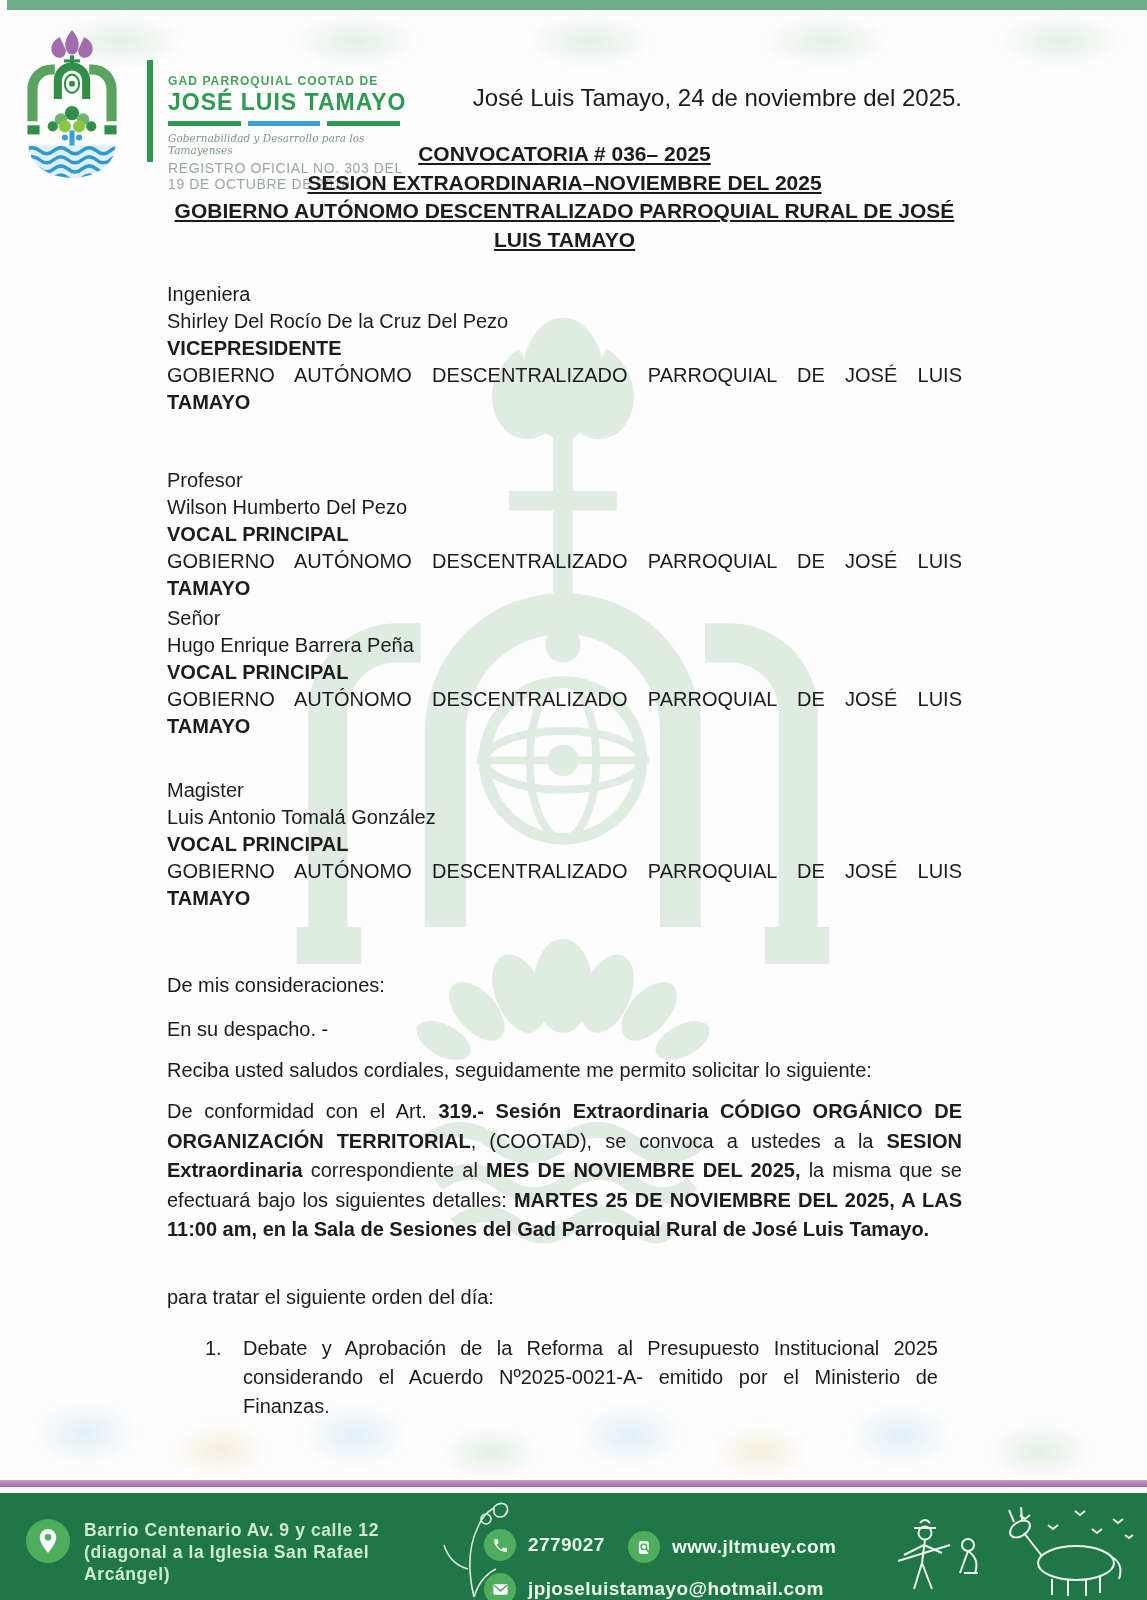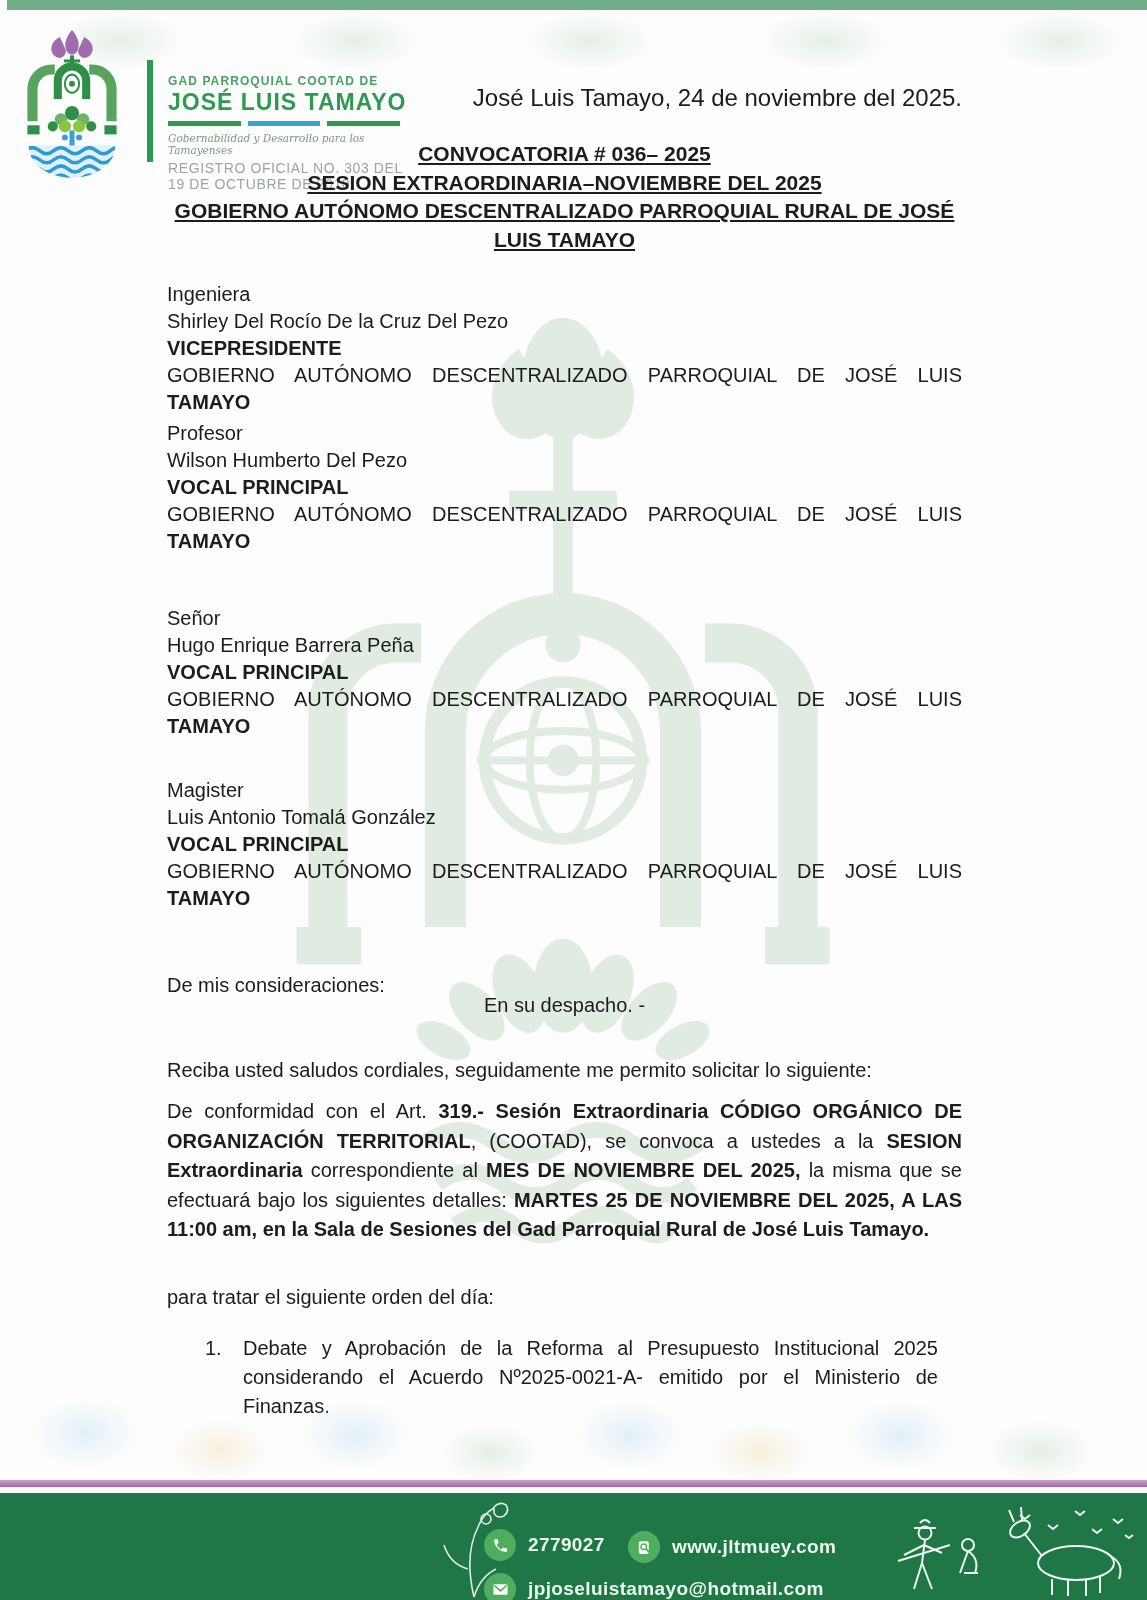--- a/index.html
+++ b/index.html
@@ -163,21 +163,21 @@
     <div>LUIS TAMAYO</div>
   </div>
 
   <div class="abs col recipient" style="top:281px;">
     <div>Ingeniera</div>
     <div>Shirley Del Rocío De la Cruz Del Pezo</div>
     <div class="bold">VICEPRESIDENTE</div>
     <div class="org1">GOBIERNO AUTÓNOMO DESCENTRALIZADO PARROQUIAL DE JOSÉ LUIS</div>
     <div class="bold">TAMAYO</div>
   </div>
-  <div class="abs col recipient" style="top:420px;">
+  <div class="abs col recipient" style="top:467px;">
     <div>Profesor</div>
     <div>Wilson Humberto Del Pezo</div>
     <div class="bold">VOCAL PRINCIPAL</div>
     <div class="org1">GOBIERNO AUTÓNOMO DESCENTRALIZADO PARROQUIAL DE JOSÉ LUIS</div>
     <div class="bold">TAMAYO</div>
   </div>
   <div class="abs col recipient" style="top:605px;">
     <div>Señor</div>
     <div>Hugo Enrique Barrera Peña</div>
     <div class="bold">VOCAL PRINCIPAL</div>
@@ -185,21 +185,21 @@
     <div class="bold">TAMAYO</div>
   </div>
   <div class="abs col recipient" style="top:777px;">
     <div>Magister</div>
     <div>Luis Antonio Tomalá González</div>
     <div class="bold">VOCAL PRINCIPAL</div>
     <div class="org1">GOBIERNO AUTÓNOMO DESCENTRALIZADO PARROQUIAL DE JOSÉ LUIS</div>
     <div class="bold">TAMAYO</div>
   </div>
 
-  <div class="abs col plain" style="top:994px;text-align:center;">En su despacho. -</div>
+  <div class="abs col plain" style="top:1018px;">En su despacho. -</div>
   <div class="abs col plain" style="top:974px;">De mis consideraciones:</div>
   <div class="abs col plain" style="top:1059px;">Reciba usted saludos cordiales, seguidamente me permito solicitar lo siguiente:</div>
 
   <p class="abs col para"><span>De conformidad con el Art. </span><span class="b">319.- Sesión Extraordinaria CÓDIGO ORGÁNICO DE ORGANIZACIÓN TERRITORIAL</span><span>, (COOTAD), se convoca a ustedes a la </span><span class="b">SESION Extraordinaria</span><span> correspondiente al </span><span class="b">MES DE NOVIEMBRE DEL 2025,</span><span> la misma que se efectuará bajo los siguientes detalles: </span><span class="b">MARTES 25 DE NOVIEMBRE DEL 2025, A LAS 11:00 am, en la Sala de Sesiones del Gad Parroquial Rural de José Luis Tamayo.</span></p>
 
   <div class="abs col plain" style="top:1286px;">para tratar el siguiente orden del día:</div>
 
   <div class="abs col agenda">
     <span class="num">1.</span>
     <div class="txt">Debate y Aprobación de la Reforma al Presupuesto Institucional 2025 considerando el Acuerdo Nº2025-0021-A- emitido por el Ministerio de Finanzas.</div>
@@ -210,20 +210,29 @@
   <div class="abs blob blue" style="left:300px;top:1400px;width:110px;height:70px;"></div>
   <div class="abs blob green" style="left:440px;top:1424px;width:100px;height:58px;"></div>
   <div class="abs blob blue" style="left:575px;top:1400px;width:110px;height:70px;"></div>
   <div class="abs blob cream" style="left:710px;top:1422px;width:100px;height:60px;"></div>
   <div class="abs blob blue" style="left:845px;top:1400px;width:110px;height:70px;"></div>
   <div class="abs blob green" style="left:985px;top:1420px;width:110px;height:62px;"></div>
 
   <div class="abs purple-line"></div>
   <div class="abs footer">
 
+    <div class="f-item f-address">
+      <span class="icon-circle addr-circle">
+        <svg width="22" height="26" viewBox="0 0 24 28">
+          <path d="M12 1 a9 9 0 0 1 9 9 c0 7 -9 17 -9 17 s-9 -10 -9 -17 a9 9 0 0 1 9 -9 z" fill="#ffffff"></path>
+          <circle cx="12" cy="10" r="3.6" fill="#4fae5d"></circle>
+        </svg>
+      </span>
+      <div class="txt">Barrio Centenario Av. 9 y calle 12 (diagonal a la Iglesia San Rafael Arcángel)</div>
+    </div>
 
     <svg class="abs" style="left:428px;top:4px;" width="92" height="102" viewBox="0 0 92 102">
       <g fill="none" stroke="#ffffff" stroke-width="1.6" opacity="0.85">
         <path d="M46 100 q-10 -42 4 -70 q5 -13 16 -19"></path>
         <path d="M40 72 q-18 -5 -24 -24"></path>
         <path d="M66 10 q6 -6 12 -2 q4 6 -2 11 q-7 3 -10 -3 z"></path>
         <circle cx="58" cy="22" r="5"></circle>
         <path d="M46 100 q6 -20 22 -28"></path>
       </g>
     </svg>

